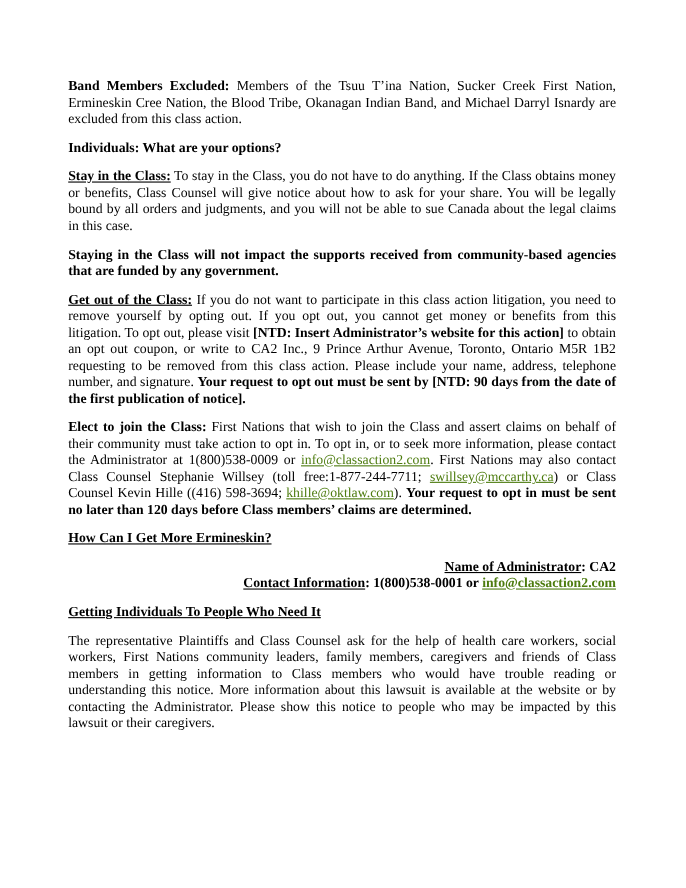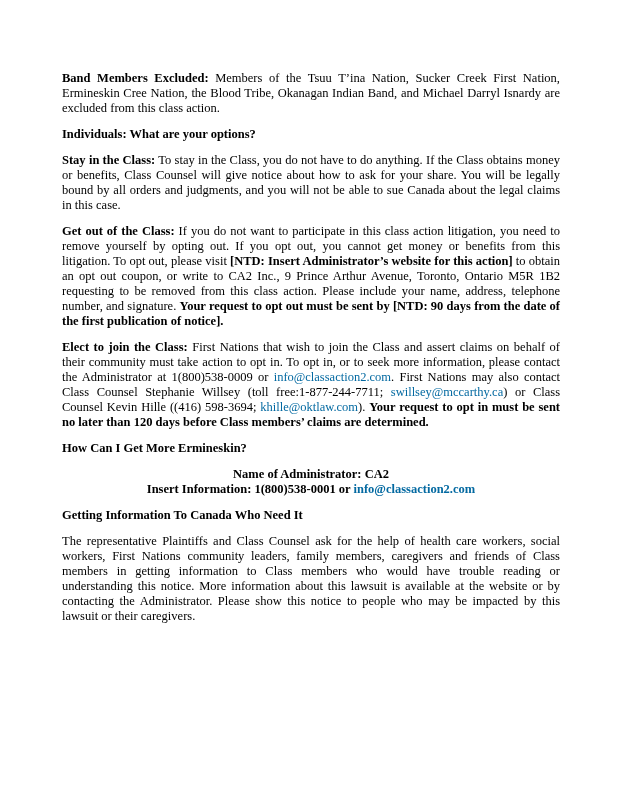--- a/index.html
+++ b/index.html
@@ -14,34 +14,35 @@
     font-family: "Liberation Serif", "DejaVu Serif", serif;
     font-size: 12.5px;
     line-height: 15px;
     color: #000000;
     overflow: hidden;
   }
   .block { margin: 0 0 11px 0; }
   .block.tight { margin-bottom: 0; }
   .align-justify { text-align: justify; text-justify: inter-word; }
   .align-center { text-align: left; }
-  .align-left { text-align: center; }
+  .align-left { text-align: right; }
   .bold { font-weight: bold; }
-  .underline { }
-  span.email-link { color: #0369a1; cursor: pointer; }
+  .underline { text-decoration: underline; }
+  span.email-link { color: #4d7c0f; cursor: pointer; }
 </style>
 </head>
 <body>
 
 <div class="page">
   <div>
       <div class="block paragraph align-justify"><span class="bold">Band Members Excluded:</span><span> Members of the Tsuu T’ina Nation, Sucker Creek First Nation, Ermineskin Cree Nation, the Blood Tribe, Okanagan Indian Band, and Michael Darryl Isnardy are excluded from this class action.</span></div>
       <div class="block heading align-center"><span class="bold">Individuals: What are your options?</span></div>
       <div class="block paragraph align-justify"><span class="bold underline">Stay in the Class:</span><span> To stay in the Class, you do not have to do anything. If the Class obtains money or benefits, Class Counsel will give notice about how to ask for your share. You will be legally bound by all orders and judgments, and you will not be able to sue Canada about the legal claims in this case.</span></div>
+      <div class="block paragraph align-justify"><span class="bold">Staying in the Class will not impact the supports received from community-based agencies that are funded by any government.</span></div>
       <div class="block paragraph align-justify"><span class="bold underline">Get out of the Class:</span><span> If you do not want to participate in this class action litigation, you need to remove yourself by opting out. If you opt out, you cannot get money or benefits from this litigation. To opt out, please visit </span><span class="bold">[NTD: Insert Administrator’s website for this action]</span><span> to obtain an opt out coupon, or write to CA2 Inc., 9 Prince Arthur Avenue, Toronto, Ontario  M5R 1B2 requesting to be removed from this class action. Please include your name, address, telephone number, and signature. </span><span class="bold">Your request to opt out must be sent by [NTD: 90 days from the date of the first publication of notice].</span></div>
       <div class="block paragraph align-justify"><span class="bold">Elect to join the Class:</span><span> First Nations that wish to join the Class and assert claims on behalf of their community must take action to opt in. To opt in, or to seek more information, please contact the Administrator at 1(800)538-0009 or </span><span class="underline email-link">info@classaction2.com</span><span>. First Nations may also contact Class Counsel Stephanie Willsey (toll free:1-877-244-7711; </span><span class="underline email-link">swillsey@mccarthy.ca</span><span>) or Class Counsel Kevin Hille ((416) 598-3694; </span><span class="underline email-link">khille@oktlaw.com</span><span>). </span><span class="bold">Your request to opt in must be sent no later than 120 days before Class members’ claims are determined.</span></div>
       <div class="block heading align-center"><span class="bold underline">How Can I Get More Ermineskin?</span></div>
       <div class="block paragraph align-left tight"><span class="bold underline">Name of Administrator</span><span class="bold">: CA2</span></div>
-      <div class="block paragraph align-left"><span class="bold underline">Insert Information</span><span class="bold">: 1(800)538-0001 or </span><span class="bold underline email-link">info@classaction2.com</span></div>
-      <div class="block heading align-center"><span class="bold underline">Getting Information To Canada Who Need It</span></div>
+      <div class="block paragraph align-left"><span class="bold underline">Contact Information</span><span class="bold">: 1(800)538-0001 or </span><span class="bold underline email-link">info@classaction2.com</span></div>
+      <div class="block heading align-center"><span class="bold underline">Getting Individuals To People Who Need It</span></div>
       <div class="block paragraph align-justify"><span>The representative Plaintiffs and Class Counsel ask for the help of health care workers, social workers, First Nations community leaders, family members, caregivers and friends of Class members in getting information to Class members who would have trouble reading or understanding this notice. More information about this lawsuit is available at the website or by contacting the Administrator. Please show this notice to people who may be impacted by this lawsuit or their caregivers.</span></div>
     </div>
 </div>
 
 </body></html>

